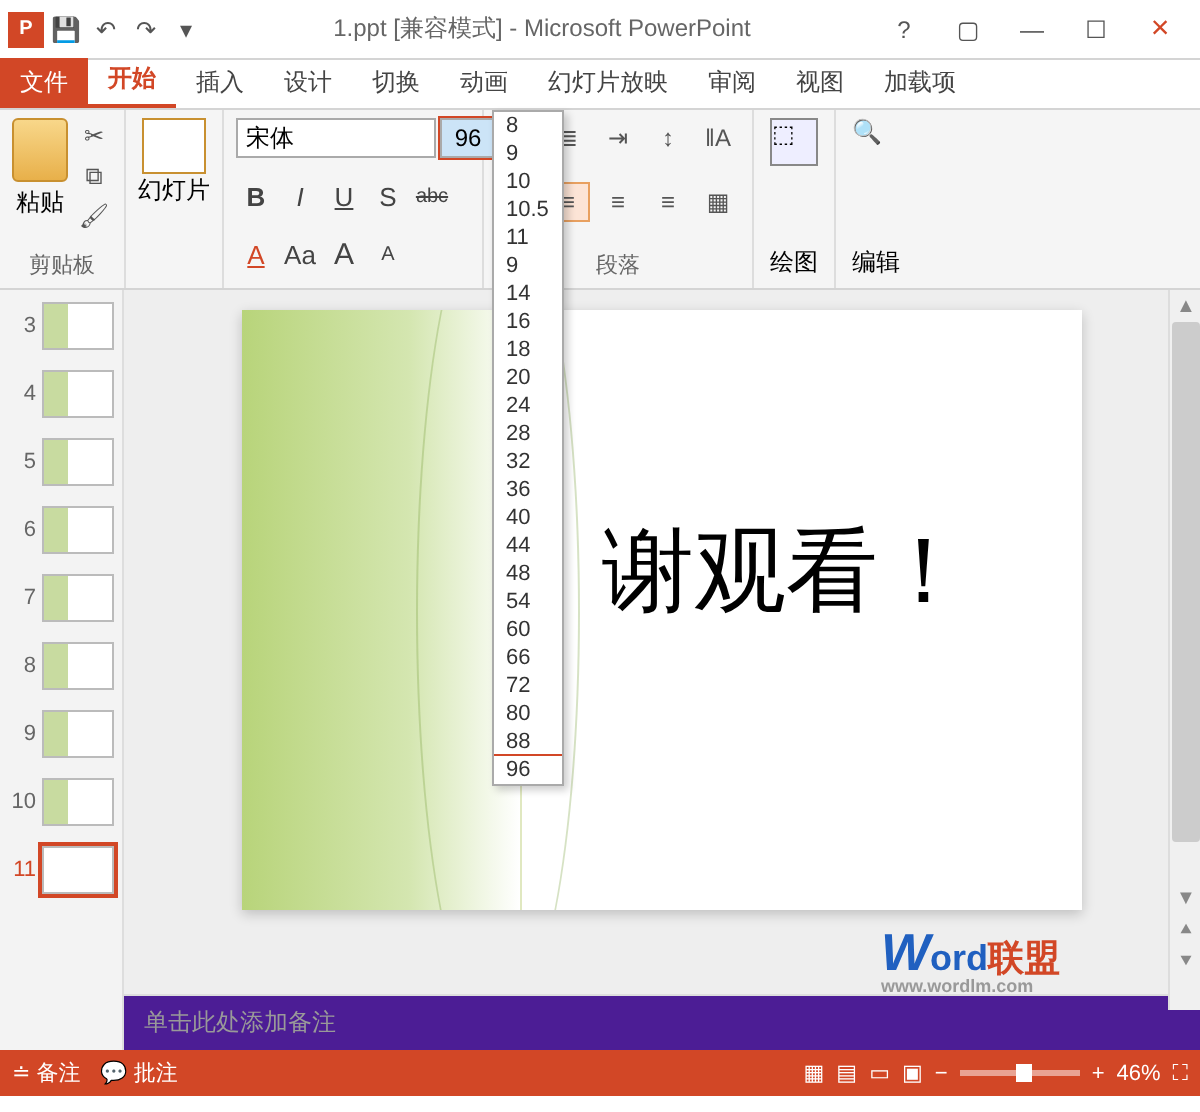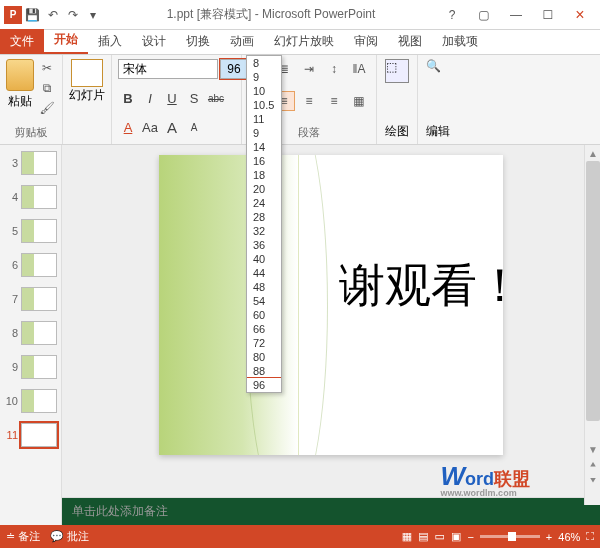--- a/index.html
+++ b/index.html
@@ -57,26 +57,26 @@
 .workspace { display: flex; height: 380px; }
 .thumbs { width: 62px; background: #f3f3f3; border-right: 1px solid #ddd; overflow: hidden; padding-top: 4px; }
 .thumb { display: flex; align-items: center; gap: 3px; padding: 2px 4px; margin-bottom: 6px; }
 .thumb-num { width: 14px; text-align: right; color: #666; font-size: 11px; }
 .thumb-img { width: 36px; height: 24px; background: #fff; border: 1px solid #bbb; position: relative; }
 .thumb-active { outline: 2px solid #d24726; }
 .thumb-green { background: linear-gradient(90deg, #c8dba0 35%, #fff 35%); }
 
 .canvas-area { flex: 1; background: #eee; position: relative; display: flex; flex-direction: column; }
 .slide-canvas { flex: 1; display: flex; align-items: flex-start; justify-content: center; padding: 10px 6px; }
-.slide { width: 344px; height: 300px; background: #fff; box-shadow: 0 2px 6px rgba(0,0,0,0.2); position: relative; overflow: hidden; }
+.slide { width: 420px; height: 300px; background: #fff; box-shadow: 0 2px 6px rgba(0,0,0,0.2); position: relative; overflow: hidden; }
 .slide-bg { position: absolute; left: 0; top: 0; width: 140px; height: 100%; background: linear-gradient(90deg, #b8d47a 0%, #d4e6b0 60%, #fff 100%); border-right: 1px solid #e0e8c0; }
 .slide-bg::after { content: ""; position: absolute; right: -30px; top: -20%; width: 80px; height: 140%; border: 1px solid rgba(120,160,60,0.3); border-radius: 50%; }
 .slide-text { position: absolute; left: 180px; top: 100px; font-size: 46px; font-family: "SimSun", serif; color: #000; white-space: nowrap; }
 
-.notes-bar { height: 28px; background: #14532d; border-top: 1px solid #ddd; display: flex; align-items: center; padding-left: 10px; color: #999; font-size: 12px; }
+.notes-bar { height: 28px; background: #4c1d95; border-top: 1px solid #ddd; display: flex; align-items: center; padding-left: 10px; color: #999; font-size: 12px; }
 
 .watermark { position: absolute; right: 70px; bottom: 58px; font-size: 18px; font-weight: bold; }
 .wm-w { color: #2060c0; font-style: italic; font-size: 26px; }
 .wm-ord { color: #2060c0; }
 .wm-lm { color: #d24726; }
 .wm-url { font-size: 9px; color: #999; display: block; margin-top: -4px; }
 
 .statusbar { height: 23px; background: #d24726; color: #fff; display: flex; align-items: center; font-size: 11px; padding: 0 6px; gap: 10px; }
 .status-left { display: flex; gap: 10px; }
 .status-right { margin-left: auto; display: flex; align-items: center; gap: 6px; }

